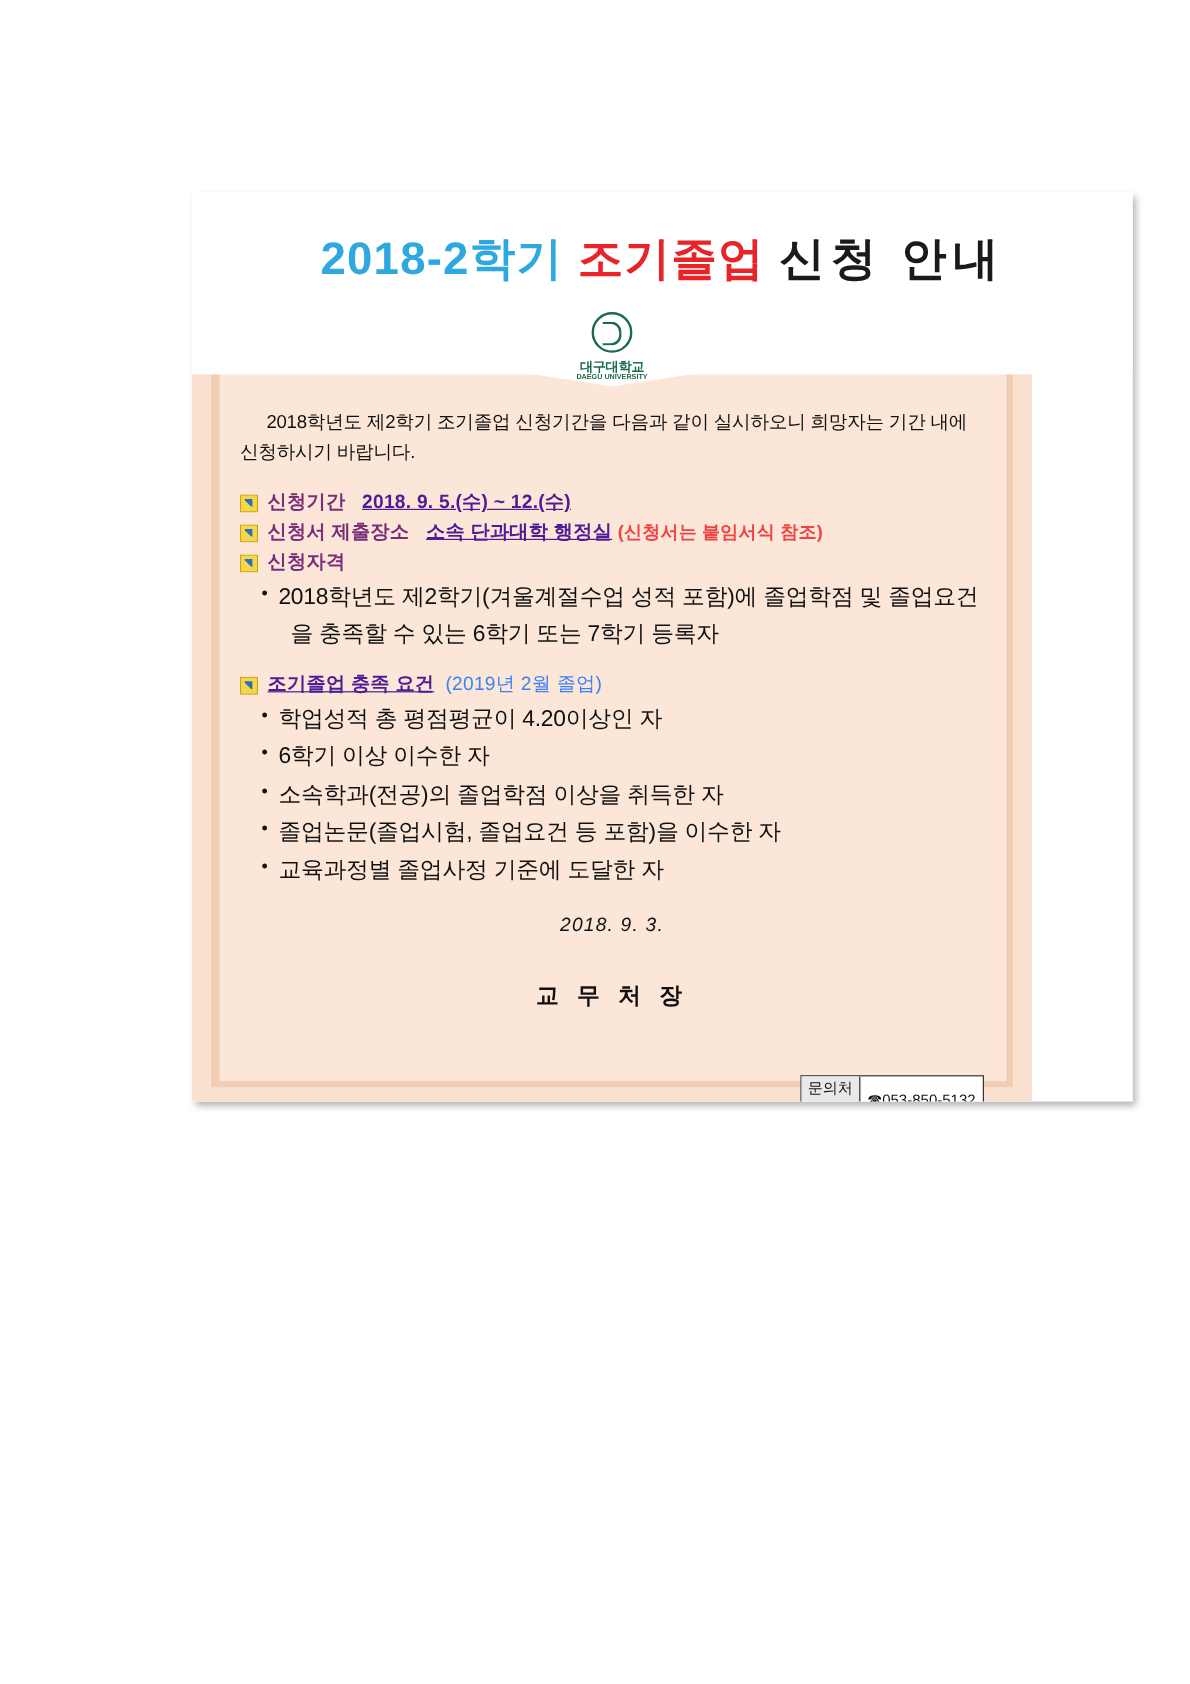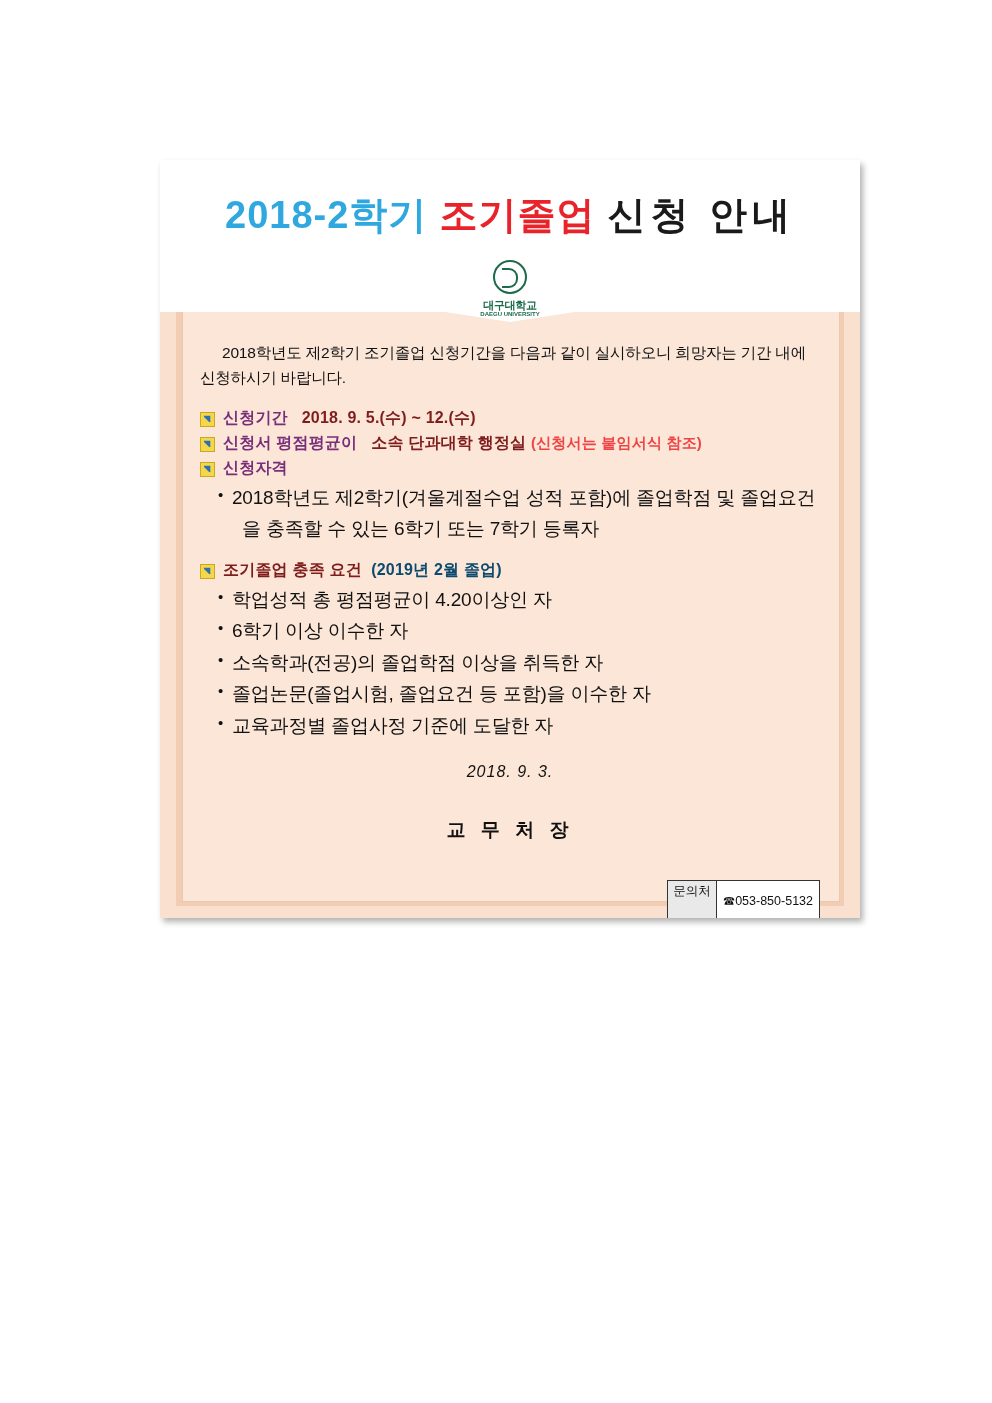--- a/index.html
+++ b/index.html
@@ -12,21 +12,21 @@
     height: 1403px;
     font-family: "Liberation Sans", sans-serif;
     position: relative;
   }
 
   
   #poster {
     position: absolute;
     left: 160px;
     top: 160px;
-    width: 700px;
+    width: 784px;
     height: 758px;
     background: #ffffff;
     box-shadow: 3px 4px 6px rgba(0,0,0,0.30);
     overflow: hidden;
   }
 
   
   #header-band {
     position: absolute;
     left: 0; top: 0;
@@ -154,27 +154,27 @@
     flex: 0 0 auto;
     margin-top: 4px;
     margin-right: 8px;
   }
   .sec-text {
     font-size: 16px;
     font-weight: bold;
     color: #7a2e7a;
     letter-spacing: 0.2px;
   }
-  .sec-text .em-red { color: #7f1d1d; }
+  .sec-text .em-red { color: #4c1d95; text-decoration: underline; }
   .sec-text .note {
     color: #ef4444;
     font-weight: bold;
     font-size: 15px;
   }
-  .sec-text .sub-red { color: #0c4a6e; font-weight: bold; }
+  .sec-text .sub-red { color: #3b82f6; font-weight: normal; }
 
   ul.bullets {
     list-style: none;
     margin: 4px 0 14px 0;
     padding: 0 0 0 18px;
   }
   ul.bullets li {
     position: relative;
     font-size: 19px;
     color: #111111;
@@ -192,21 +192,21 @@
     font-size: 15px;
   }
   ul.bullets li .cont { display: block; padding-left: 10px; }
 
   .gap-top { margin-top: 16px; }
 
   
   #contact-box {
     position: absolute;
     right: 0px;
-    top: 540px;
+    top: 556px;
     display: flex;
     align-items: stretch;
     border: 1px solid #333333;
     background: #ffffff;
     font-size: 12.5px;
     z-index: 9;
   }
   #contact-label {
     background: #e9e9e9;
     color: #111111;
@@ -279,21 +279,21 @@
       </div>
     </div>
 
     <div class="sec-row">
       <svg class="arrow-icon" viewBox="0 0 16 16">
         <rect x="0.5" y="0.5" width="15" height="15" fill="#f4d84a" stroke="#c9a41c"></rect>
         <path d="M4 4 L11 4 L11 11 Z" fill="#2f6fb5"></path>
         <path d="M10.5 10.5 L4.5 4.5" stroke="#2f6fb5" stroke-width="1.4"></path>
       </svg>
       <div class="sec-text">
-        <span>신청서 평점평균이</span>
+        <span>신청서 제출장소</span>
         &nbsp;&nbsp;<span class="em-red">소속 단과대학 행정실</span>
         <span class="note">(신청서는 붙임서식 참조)</span>
       </div>
     </div>
 
     <div class="sec-row">
       <svg class="arrow-icon" viewBox="0 0 16 16">
         <rect x="0.5" y="0.5" width="15" height="15" fill="#f4d84a" stroke="#c9a41c"></rect>
         <path d="M4 4 L11 4 L11 11 Z" fill="#2f6fb5"></path>
         <path d="M10.5 10.5 L4.5 4.5" stroke="#2f6fb5" stroke-width="1.4"></path>

